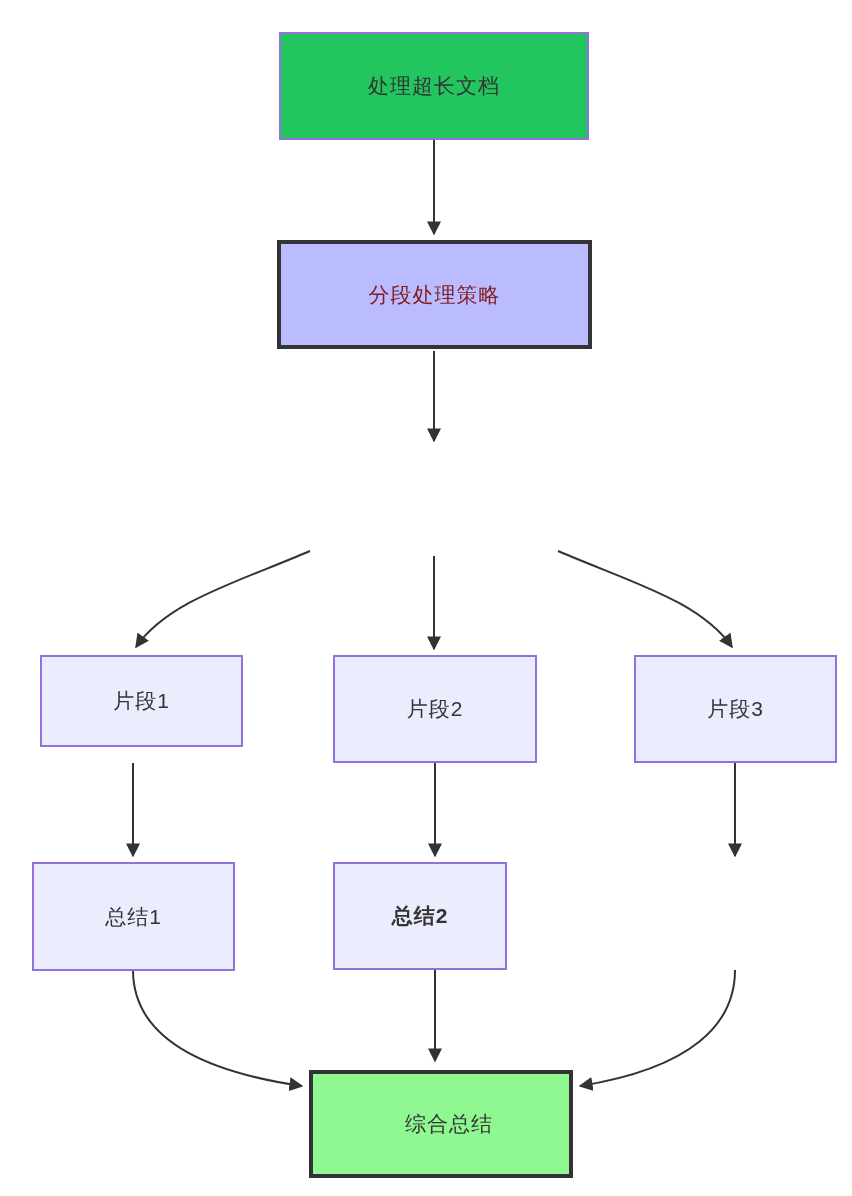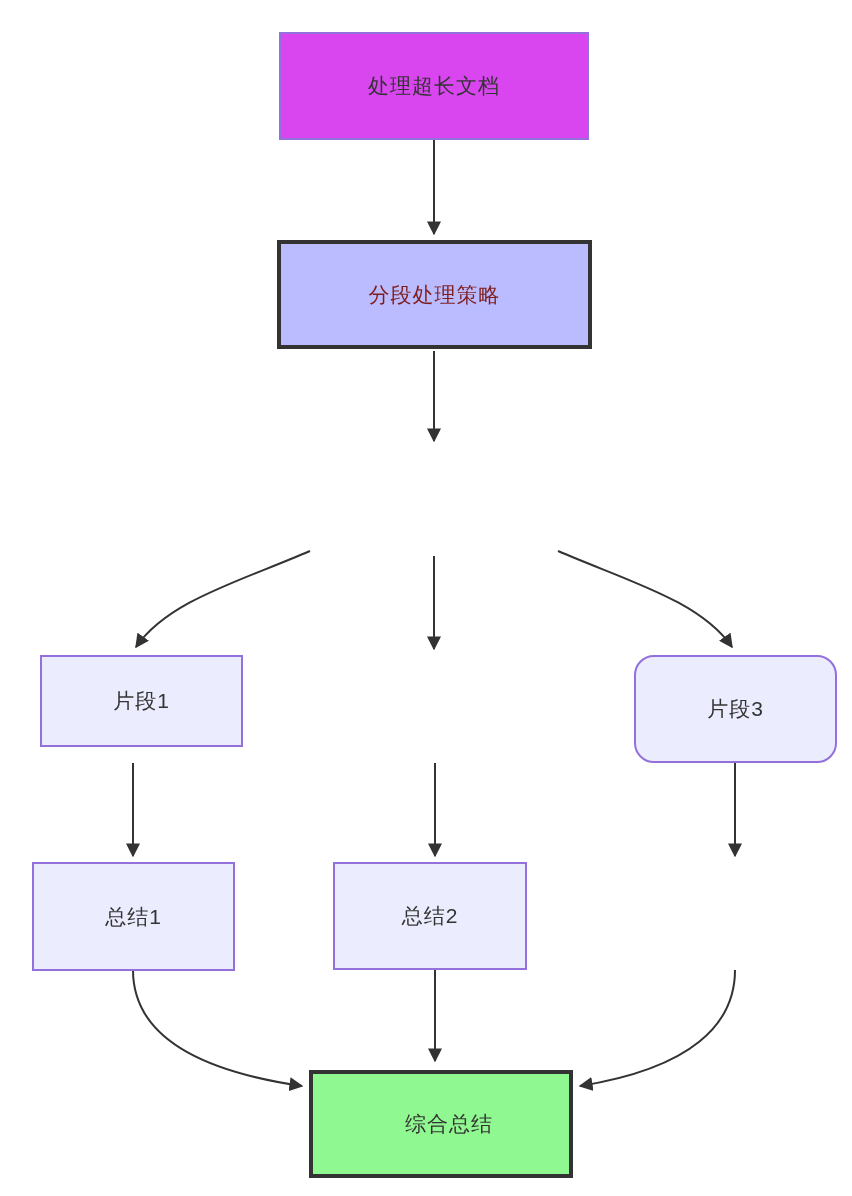--- a/index.html
+++ b/index.html
@@ -62,43 +62,46 @@
     <path class="edge" d="M 434 556 L 434 649" marker-end="url(#arrowhead)" style="stroke: rgb(51, 51, 51);"></path>
     <path class="edge" d="M 558 551 C 630 582, 700 601, 732 647" marker-end="url(#arrowhead)" style="stroke: rgb(51, 51, 51);"></path>
     <path class="edge" d="M 133 763 L 133 856" marker-end="url(#arrowhead)" style="stroke: rgb(51, 51, 51);"></path>
     <path class="edge" d="M 435 763 L 435 856" marker-end="url(#arrowhead)" style="stroke: rgb(51, 51, 51);"></path>
     <path class="edge" d="M 735 763 L 735 856" marker-end="url(#arrowhead)" style="stroke: rgb(51, 51, 51);"></path>
     <path class="edge" d="M 133 970 C 133 1024, 178 1068, 302 1086" marker-end="url(#arrowhead)" style="stroke: rgb(51, 51, 51);"></path>
     <path class="edge" d="M 435 970 L 435 1061" marker-end="url(#arrowhead)" style="stroke: rgb(51, 51, 51);"></path>
     <path class="edge" d="M 735 970 C 735 1024, 692 1068, 580 1086" marker-end="url(#arrowhead)" style="stroke: rgb(51, 51, 51);"></path>
   </svg>
 
-  <div class="node node-default" style="left: 279px; top: 32px; width: 310px; height: 108px; background: #d946ef; border-color: rgb(147, 112, 219); border-width: 2px; color: rgb(51, 51, 51);">
+  <div class="node node-default" style="left: 279px; top: 32px; width: 310px; height: 108px; background: #22c55e; border-color: rgb(147, 112, 219); border-width: 2px; color: rgb(51, 51, 51);">
     <span>处理超长文档</span>
   </div>
 
   <div class="node node-emphasis" style="left: 277px; top: 240px; width: 315px; height: 109px; background: rgb(187, 187, 255); border-color: rgb(51, 51, 51); border-width: 4px; color: #7f1d1d;">
     <span>分段处理策略</span>
   </div>
 
 
   <div class="node node-default" style="left: 40px; top: 655px; width: 203px; height: 92px; background: rgb(236, 236, 255); border-color: rgb(147, 112, 219); border-width: 2px; color: rgb(51, 51, 51);">
     <span>片段1</span>
   </div>
 
+  <div class="node node-default" style="left: 333px; top: 655px; width: 204px; height: 108px; background: rgb(236, 236, 255); border-color: rgb(147, 112, 219); border-width: 2px; color: rgb(51, 51, 51);">
+    <span>片段2</span>
+  </div>
 
-  <div class="node node-default" style="left: 634px; top: 655px; width: 203px; height: 108px; background: rgb(236, 236, 255); border-color: rgb(147, 112, 219); border-width: 2px; color: rgb(51, 51, 51); border-radius: 20px;">
+  <div class="node node-default" style="left: 634px; top: 655px; width: 203px; height: 108px; background: rgb(236, 236, 255); border-color: rgb(147, 112, 219); border-width: 2px; color: rgb(51, 51, 51);">
     <span>片段3</span>
   </div>
 
   <div class="node node-default" style="left: 32px; top: 862px; width: 203px; height: 109px; background: rgb(236, 236, 255); border-color: rgb(147, 112, 219); border-width: 2px; color: rgb(51, 51, 51);">
     <span>总结1</span>
   </div>
 
-  <div class="node node-default" style="left: 333px; top: 862px; width: 194px; height: 108px; background: rgb(236, 236, 255); border-color: rgb(147, 112, 219); border-width: 2px; color: rgb(51, 51, 51);">
+  <div class="node node-default" style="left: 333px; top: 862px; width: 174px; height: 108px; background: rgb(236, 236, 255); border-color: rgb(147, 112, 219); border-width: 2px; color: rgb(51, 51, 51); font-weight: bold;">
     <span>总结2</span>
   </div>
 
 
   <div class="node node-result" style="left: 309px; top: 1070px; width: 264px; height: 108px; background: rgb(144, 248, 144); border-color: rgb(51, 51, 51); border-width: 4px; color: rgb(51, 51, 51);">
     <span>综合总结</span>
   </div>
 
 </div>
 

